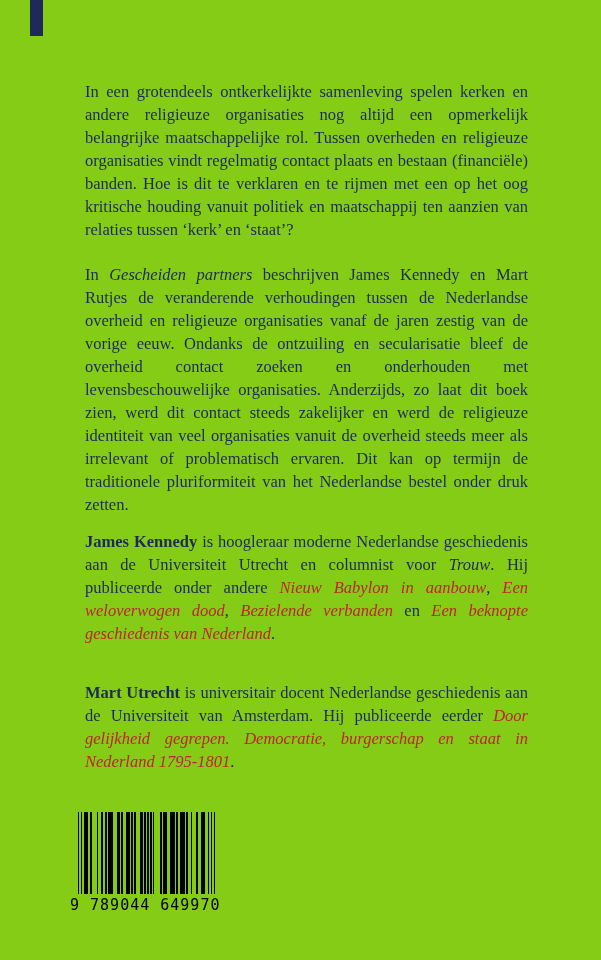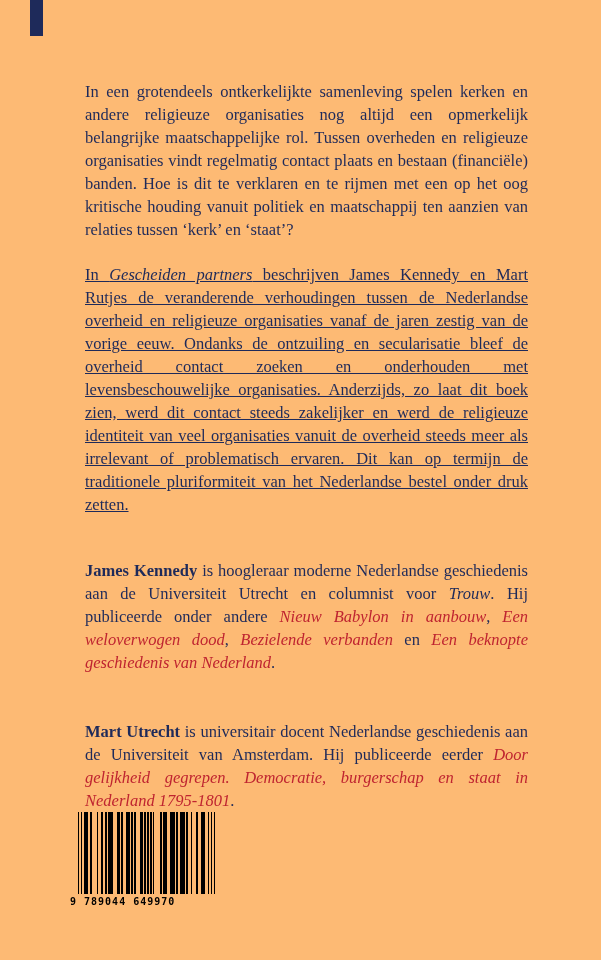--- a/index.html
+++ b/index.html
@@ -8,21 +8,21 @@
   }
   html,body{
     margin:0;
     padding:0;
     background:#ffffff;
   }
   .page{
     position:relative;
     width:601px;
     height:960px;
-    background:#fdba74;
+    background:#84cc16;
     overflow:hidden;
     font-family:"Liberation Serif", serif;
   }
   .spine-mark{
     position:absolute;
     left:30px;
     top:0;
     width:13px;
     height:36px;
     background:var(--navy);
@@ -33,22 +33,22 @@
     top:80px;
     width:443px;
     color:var(--navy);
     font-size:16.5px;
     line-height:23px;
     text-align:justify;
   }
   .text-block p{
     margin:0 0 22px 0;
   }
-  .text-block p:nth-child(2){ margin-bottom:43px;text-decoration:underline; }
-  .text-block p:nth-child(3){ margin-bottom:46px; }
+  .text-block p:nth-child(2){ margin-bottom:14px; }
+  .text-block p:nth-child(3){ margin-bottom:36px; }
   .seg-bold{ font-weight:bold; }
   .seg-italic{ font-style:italic; }
   .seg-red{ font-style:italic; color:var(--red); }
 
   .barcode{
     position:absolute;
     left:70px;
     top:812px;
     width:150px;
   }
@@ -56,25 +56,24 @@
     display:flex;
     align-items:stretch;
     height:82px;
     margin-left:8px;
   }
   .bars .bar{ background:#000; height:100%; }
   .bars .gap{ background:transparent; height:100%; }
   .barcode-digits{
     margin-top:2px;
     font-family:"DejaVu Sans Mono", monospace;
-    font-size:10px;
+    font-size:15px;
     color:#000;
     letter-spacing:1px;
     white-space:pre;
-    font-weight:bold;
   }
   .website{
     position:absolute;
     left:224px;
     top:894px;
     font-weight:bold;
     font-size:15.5px;
     letter-spacing:0.3px;
     color:var(--navy);
   }

